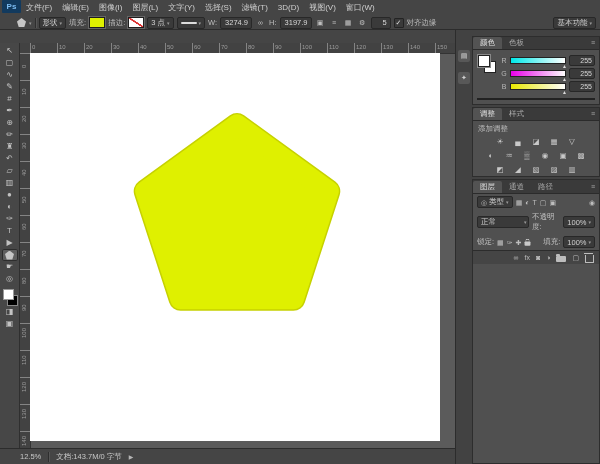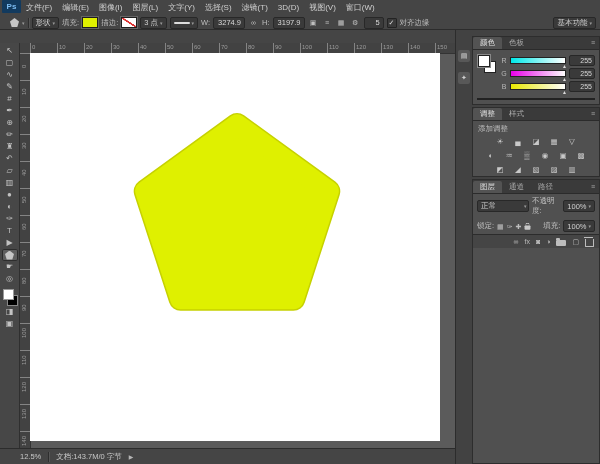--- a/index.html
+++ b/index.html
@@ -8,21 +8,21 @@
        background:#454545;color:#c8c8c8;font-size:8px;-webkit-font-smoothing:antialiased;}
   .abs{position:absolute;}
   
   #menubar{left:0;top:0;width:497px;height:16px;background:#454545;border-bottom:1px solid #2c2c2c;
            display:flex;}
   #pslogo{width:19px;height:13px;margin-left:2px;background:#123a5e;color:#7dbdf2;font-weight:bold;
           font-size:8px;display:flex;align-items:center;justify-content:center;border-radius:1px;}
   .menu-item{padding:0 5px;line-height:15px;color:#cfcfcf;font-size:8px;white-space:nowrap;}
   
   #optionsbar{left:0;top:16px;width:600px;height:14px;background:#454545;border-bottom:1px solid #2c2c2c;
-              display:flex;align-items:center;gap:3px;padding-left:10px;box-sizing:border-box;font-size:7.5px;}
+              display:flex;align-items:center;gap:3px;padding-left:17px;box-sizing:border-box;font-size:7.5px;}
   .selbox{background:#3a3a3a;border:1px solid #282828;border-radius:2px;height:10px;display:flex;
           align-items:center;gap:2px;padding:0 3px;color:#d0d0d0;white-space:nowrap;}
   .caret{font-size:5px;color:#9a9a9a;}
   .obar-label{color:#bdbdbd;white-space:nowrap;}
   .swatch{width:14px;height:9px;border:1px solid #1f1f1f;box-shadow:0 0 0 1px #666;}
   .swatch-none{width:14px;height:9px;border:1px solid #1f1f1f;box-shadow:0 0 0 1px #666;
                background:linear-gradient(to top right,#fff 44%,#d33 46%,#d33 55%,#fff 57%);}
   .valbox{background:#3a3a3a;border:1px solid #282828;border-radius:2px;height:10px;line-height:10px;
           padding:0 3px;color:#d8d8d8;min-width:24px;text-align:right;}
   .micro-icon{width:11px;height:10px;line-height:10px;text-align:center;color:#bfbfbf;font-size:7px;}
@@ -383,20 +383,33 @@
       </div>
 
       <div class="panel" id="layers-panel">
         <div class="panel-tabs">
           <span class="ptab active">图层</span>
           <span class="ptab">通道</span>
           <span class="ptab">路径</span>
           <span class="pmenu">≡</span>
         </div>
         <div class="lrow">
+          <span class="selbox">
+            <span class="licon">◎</span>
+            <span>类型</span>
+            <span class="caret">▾</span>
+          </span>
+          <span class="licon">▦</span>
+          <span class="licon">◐</span>
+          <span class="licon">T</span>
+          <span class="licon">▢</span>
+          <span class="licon">▣</span>
+          <span class="licon" style="margin-left:auto;">◉</span>
+        </div>
+        <div class="lrow">
           <span class="selbox" style="width:44px;justify-content:space-between;gap:28px;">
             <span>正常</span>
             <span class="caret">▾</span>
           </span>
           <span style="margin-left:auto;">不透明度:</span>
           <span class="selbox">
             <span>100%</span>
             <span class="caret">▾</span>
           </span>
         </div>

